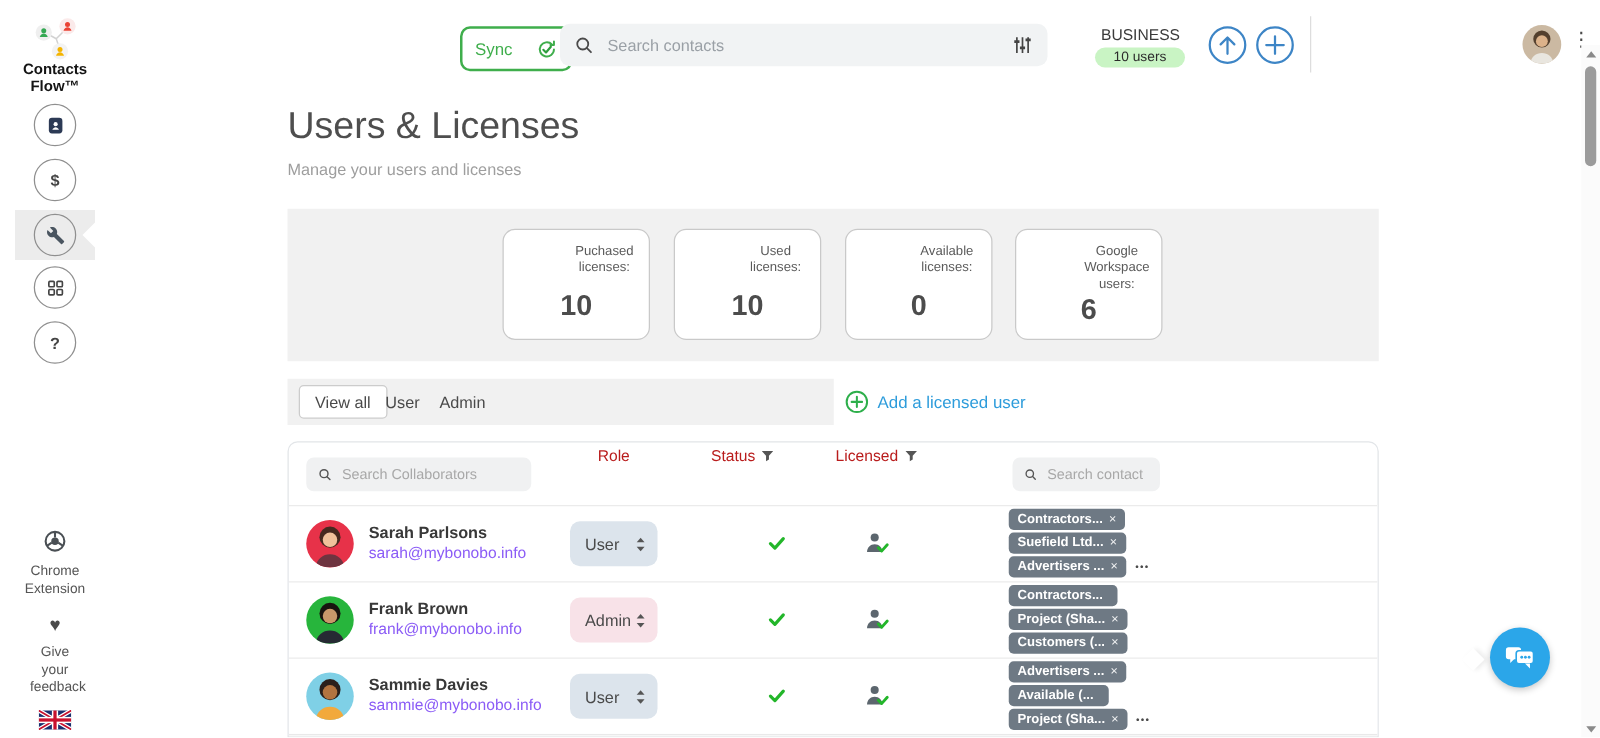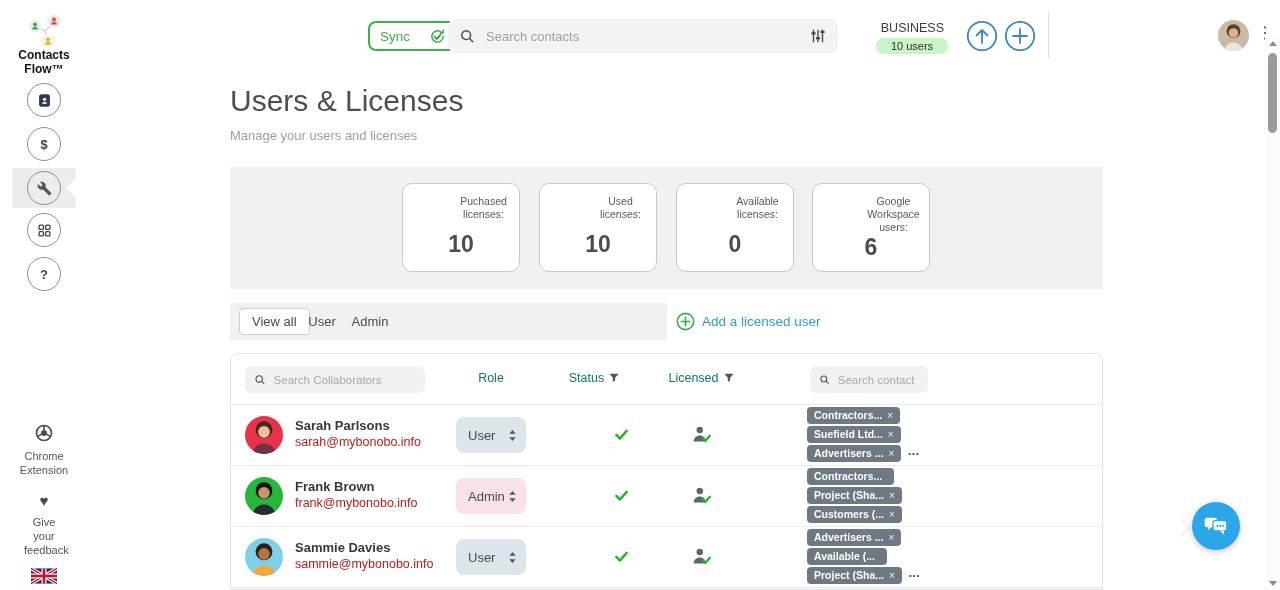--- a/index.html
+++ b/index.html
@@ -14,21 +14,21 @@
   .active-band{position:absolute;left:0;top:160px;width:64px;height:40px;background:#ececec;}
   .active-band::after{content:"";position:absolute;right:0;top:50%;margin-top:-10px;width:0;height:0;
     border-top:10px solid transparent;border-bottom:10px solid transparent;border-right:10px solid #fff;}
   .nav-btn{position:absolute;left:15px;width:34px;height:34px;border:1px solid #8f8f8f;border-radius:50%;
     display:flex;align-items:center;justify-content:center;background:transparent;cursor:pointer;
     font-size:13px;font-weight:700;color:#444;}
   .side-bottom{position:absolute;left:0;width:64px;text-align:center;color:#555;font-size:11px;line-height:14px;}
   .flag{position:absolute;left:19px;top:560px;width:26px;height:16px;cursor:pointer;}
 
   
-  .sync-btn{position:absolute;left:368px;top:21px;height:30px;padding:0 10px;display:flex;align-items:center;gap:19px;
+  .sync-btn{position:absolute;left:368px;top:21px;height:36px;padding:0 10px;display:flex;align-items:center;gap:19px;
     background:#fff;border:2px solid var(--green,#3fae4c);border-radius:8px;color:var(--green,#3fae4c);
     font-size:13.5px;cursor:pointer;}
   .searchbar{position:absolute;left:448px;top:19px;width:390px;height:34px;background:#f1f3f4;border-radius:8px;
     display:flex;align-items:center;padding:0 11px;gap:9px;}
   .searchbar input{flex:1;border:none;background:transparent;outline:none;font-size:13px;color:#333;font-family:inherit;}
   .searchbar input::placeholder{color:#9aa0a6;}
   .plan-name{position:absolute;left:858px;top:21px;width:86px;text-align:right;font-size:12.5px;font-weight:400;color:#3a3a3a;}
   .plan-pill{position:absolute;left:876px;top:38px;width:72px;height:16px;border-radius:9px;background:var(--plan_pill_bg,#c9f4c4);
     font-size:11px;color:#2c2c2c;text-align:center;line-height:16px;}
   .circle-btn{position:absolute;top:20px;width:32px;height:32px;border-radius:50%;background:#fff;border:none;padding:0;cursor:pointer;}
@@ -63,28 +63,28 @@
     background:none;border:none;padding:0;}
   .add-user span{font-size:13.5px;color:var(--link_blue,#2d9cdb);font-family:inherit;}
 
   
   .table{position:absolute;left:230px;top:353px;width:873px;height:237px;background:#fff;
     border:1px solid #e2e5e8;border-radius:8px 8px 0 0;overflow:hidden;}
   .t-head{position:relative;height:50px;}
   .mini-search{position:absolute;display:flex;align-items:center;gap:6px;background:#f0f1f2;border-radius:6px;padding:0 9px;height:27px;top:12px;}
   .mini-search input{border:none;background:transparent;outline:none;font-size:11.5px;color:#444;width:100%;font-family:inherit;}
   .mini-search input::placeholder{color:#a8a8a8;}
-  .col-label{position:absolute;top:17px;font-size:12.5px;color:#0f766e;display:flex;align-items:center;justify-content:center;gap:5px;}
+  .col-label{position:absolute;top:4px;font-size:12.5px;color:#b91c1c;display:flex;align-items:center;justify-content:center;gap:5px;}
   .t-row{position:relative;height:61px;border-top:1px solid #ebebeb;background:#fff;}
   .row-av{left:14px;top:11px;width:38px;height:38px;}
   .av0{background:#e73249}.av0 .hair{fill:#46291f}.av0 .skin{fill:#f0c19b}.av0 .shirt{fill:#6e3440}
   .av1{background:#27b53c}.av1 .hair{fill:#18140f}.av1 .skin{fill:#c8986a}.av1 .shirt{fill:#262a33}
   .av2{background:#7fd0e6}.av2 .hair{fill:#2b201b}.av2 .skin{fill:#b3743f}.av2 .shirt{fill:#f2a93b}
   .uname{position:absolute;left:64px;top:13px;font-size:13px;font-weight:700;color:#383838;}
-  .uemail{position:absolute;left:64px;top:30px;font-size:12.5px;color:#b91c1c;}
+  .uemail{position:absolute;left:64px;top:30px;font-size:12.5px;color:#8b5cf6;}
   .role-box{position:absolute;left:225px;top:12px;width:70px;height:36px;border-radius:8px;background:var(--role_user_bg,#dce4ec);
     display:flex;align-items:center;padding:0 9px 0 12px;cursor:pointer;}
   .role-box.admin{background:var(--role_admin_bg,#f8e2e8);}
   .role-label{flex:1;font-size:13px;color:#4a4a4a;}
   .cell-check{position:absolute;left:355px;top:22px;width:70px;text-align:center;}
   .cell-lic{position:absolute;left:433px;top:19px;width:74px;display:flex;justify-content:center;}
   .tags{position:absolute;left:576px;top:2px;display:flex;flex-direction:column;align-items:flex-start;gap:2px;}
   .tag-line{display:flex;align-items:center;gap:7px;}
   .tag{background:var(--tag_gray,#6e7984);color:#fff;font-size:10.5px;font-weight:700;height:17px;line-height:17px;
     padding:0 7px;border-radius:4px;white-space:nowrap;cursor:pointer;}

